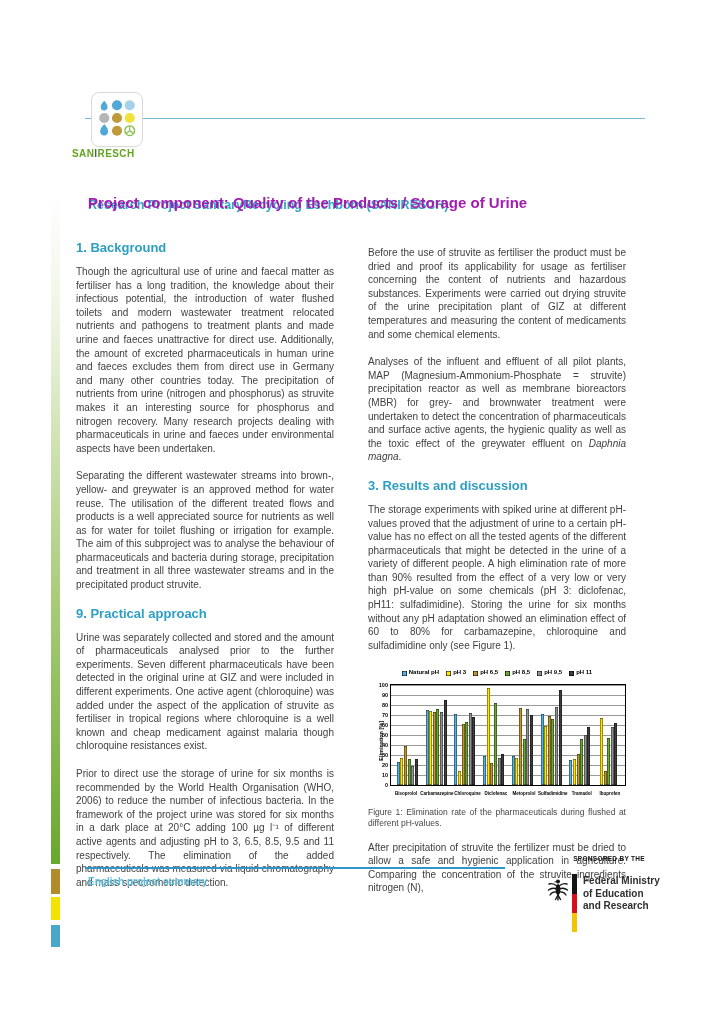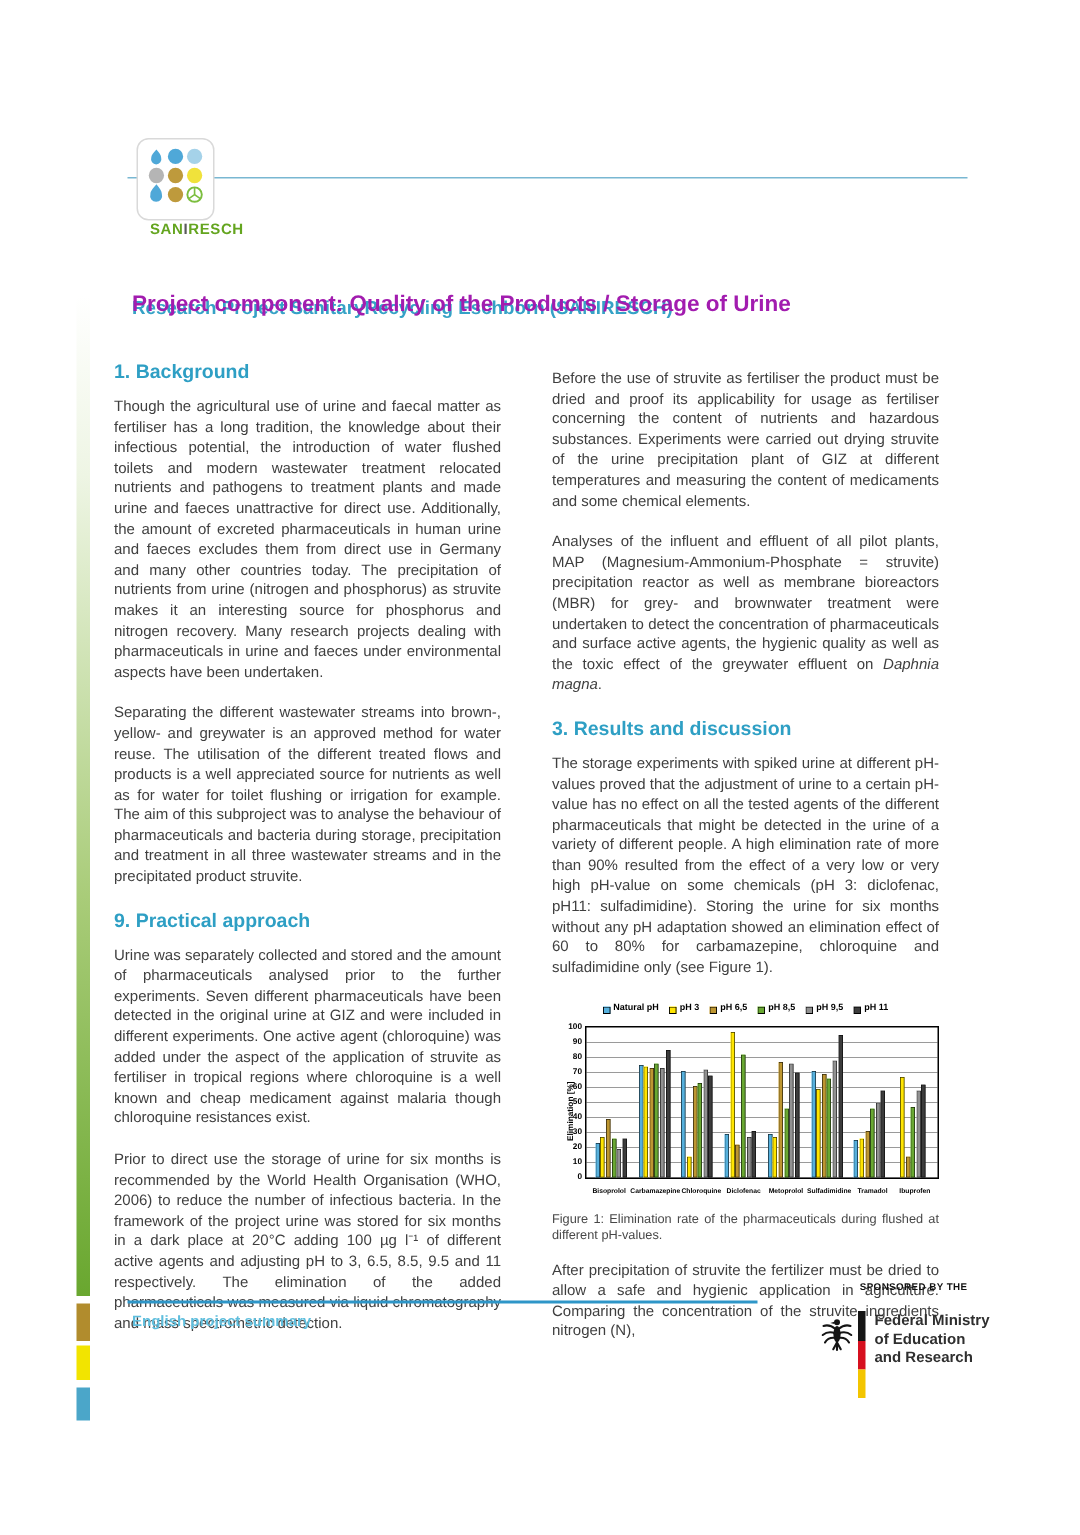--- a/index.html
+++ b/index.html
@@ -11,21 +11,21 @@
     background:linear-gradient(to bottom,#ffffff 0%,#eef5e4 18%,#a9cc79 60%,#69a72f 100%);}
   .side-block{position:absolute;left:51px;width:9px;}
   .side-gold{top:869px;height:25px;background:#b18c2d;}
   .side-yellow{top:897px;height:23px;background:#f2e400;}
   .side-blue{top:925px;height:22px;background:#4ba6c9;}
 
   
   .header-line{position:absolute;left:85px;top:118px;width:560px;height:1px;background:#79b7d2;}
   .logo-card{position:absolute;left:91px;top:92px;width:50px;height:53px;background:#fff;
     border:1px solid #d9d9d9;border-radius:8px;display:flex;align-items:center;justify-content:center;}
-  .logo-text{position:absolute;left:100px;top:148px;width:70px;font-size:10px;font-weight:bold;
+  .logo-text{position:absolute;left:72px;top:148px;width:70px;font-size:10px;font-weight:bold;
     letter-spacing:.4px;color:#64a51f;}
   .logo-text .mid{color:#5a5a5a;}
   .proj-line{position:absolute;left:88px;top:178px;font-size:12.5px;font-weight:bold;color:#35a2c6;margin-top:20px;}
   .title-line{position:absolute;left:88px;top:194px;font-size:15px;font-weight:bold;color:#a21caf;}
 
   
   .col{position:absolute;top:240px;width:258px;font-size:10px;line-height:13.6px;text-align:justify;}
   .col-left{left:76px;}
   .col-right{left:368px;}
   .col h3{font-size:13px;line-height:15px;font-weight:bold;color:#2e9fc4;margin:0 0 10px 0;text-align:left;}

